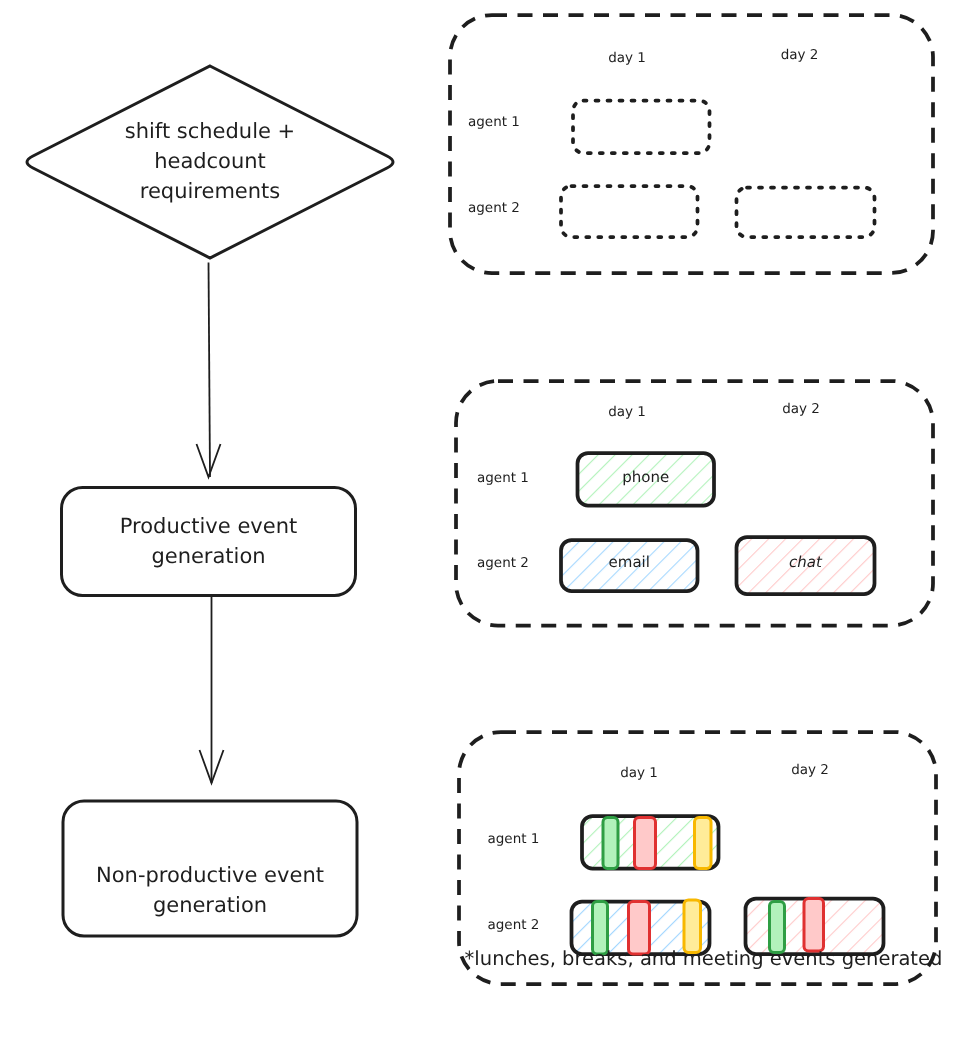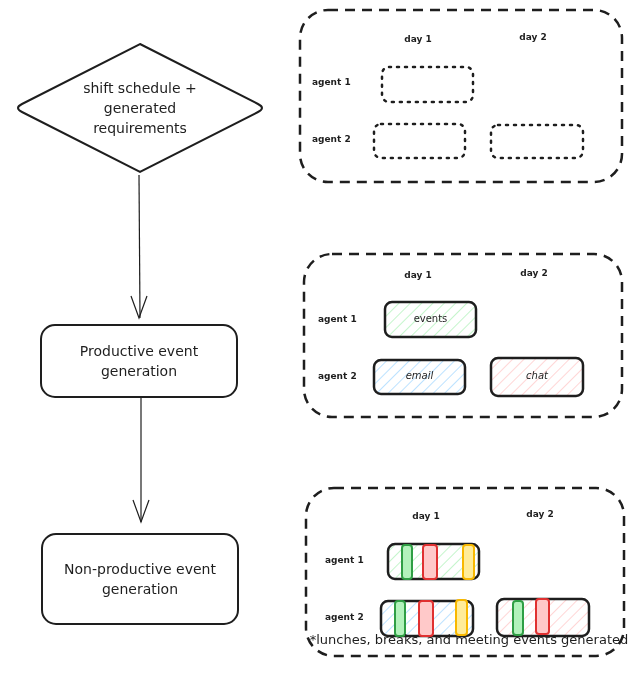--- a/index.html
+++ b/index.html
@@ -1,21 +1,21 @@
 <!DOCTYPE html>
 <html><head>
 <meta charset="utf-8">
 <style>
   html, body { margin:0; padding:0; background:#ffffff; }
   body { width:636px; height:700px; position:relative; overflow:hidden;
          font-family:"DejaVu Sans", sans-serif; color:#1e1e1e; }
   svg { position:absolute; left:0; top:0; }
   .lbl { position:absolute; text-align:center; color:#1e1e1e; }
   .big { font-size:14px; line-height:20px; }
-  .small { font-size:9px;font-weight:bold; }
+  .small { font-size:9px; }
   .evt { font-size:10px; }
   .note { font-size:13px; }
 </style>
 </head>
 <body>
 
 <svg width="636" height="700" viewBox="0 0 636 700">
   <defs>
     <pattern id="hatchGreen" width="8" height="8" patternUnits="userSpaceOnUse" patternTransform="rotate(45)">
       <line x1="0" y1="0" x2="0" y2="8" stroke="#b2f2bb" stroke-width="1.5"></line>
@@ -55,35 +55,35 @@
   <rect x="381" y="601" width="92" height="35" rx="7" fill="url(#hatchBlue)" stroke="#1e1e1e" stroke-width="2.5"></rect>
   <rect x="395" y="601" width="10" height="35" rx="3" fill="#b2f2bb" stroke="#2f9e44" stroke-width="2"></rect>
   <rect x="419" y="601" width="14" height="35" rx="3" fill="#ffc9c9" stroke="#e03131" stroke-width="2"></rect>
   <rect x="456" y="600" width="11" height="35" rx="3" fill="#ffec99" stroke="#f8b800" stroke-width="2"></rect>
 
   <rect x="497" y="599" width="92" height="37" rx="7" fill="url(#hatchRed)" stroke="#1e1e1e" stroke-width="2.5"></rect>
   <rect x="513" y="601" width="10" height="34" rx="3" fill="#b2f2bb" stroke="#2f9e44" stroke-width="2"></rect>
   <rect x="536" y="599" width="13" height="35" rx="3" fill="#ffc9c9" stroke="#e03131" stroke-width="2"></rect>
 </svg>
 
-<div class="lbl big" style="left:60px; top:78px; width:160px;">shift schedule + generated requirements</div>
+<div class="lbl big" style="left:60px; top:78px; width:160px;">shift schedule + headcount requirements</div>
 <div class="lbl big" style="left:50px; top:341px; width:178px;text-align:center;">Productive event generation</div>
-<div class="lbl big" style="left:48px; top:559px; width:184px;text-align:center;">Non-productive event generation</div>
+<div class="lbl big" style="left:48px; top:574px; width:184px;text-align:center;">Non-productive event generation</div>
 
 <div class="lbl small" style="left:396px; top:34px; width:44px;">day 1</div>
 <div class="lbl small" style="left:511px; top:32px; width:44px;">day 2</div>
 <div class="lbl small" style="left:312px; top:77px; width:46px; text-align:left;">agent 1</div>
 <div class="lbl small" style="left:312px; top:134px; width:46px; text-align:left;">agent 2</div>
 
 <div class="lbl small" style="left:396px; top:270px; width:44px;">day 1</div>
 <div class="lbl small" style="left:512px; top:268px; width:44px;">day 2</div>
 <div class="lbl small" style="left:318px; top:314px; width:46px; text-align:left;">agent 1</div>
 <div class="lbl small" style="left:318px; top:371px; width:46px; text-align:left;">agent 2</div>
-<div class="lbl evt" style="left:385px; top:313px; width:91px;">events</div>
-<div class="lbl evt" style="left:374px; top:370px; width:91px;font-style:italic;">email</div>
+<div class="lbl evt" style="left:385px; top:313px; width:91px;">phone</div>
+<div class="lbl evt" style="left:374px; top:370px; width:91px;">email</div>
 <div class="lbl evt" style="left:491px; top:370px; width:92px;font-style:italic;">chat</div>
 
 <div class="lbl small" style="left:404px; top:511px; width:44px;">day 1</div>
 <div class="lbl small" style="left:518px; top:509px; width:44px;">day 2</div>
 <div class="lbl small" style="left:325px; top:555px; width:46px; text-align:left;">agent 1</div>
 <div class="lbl small" style="left:325px; top:612px; width:46px; text-align:left;">agent 2</div>
 
 <div class="lbl note" style="left:306px; top:632px; width:326px;">*lunches, breaks, and meeting events generated</div>
 
 </body></html>

